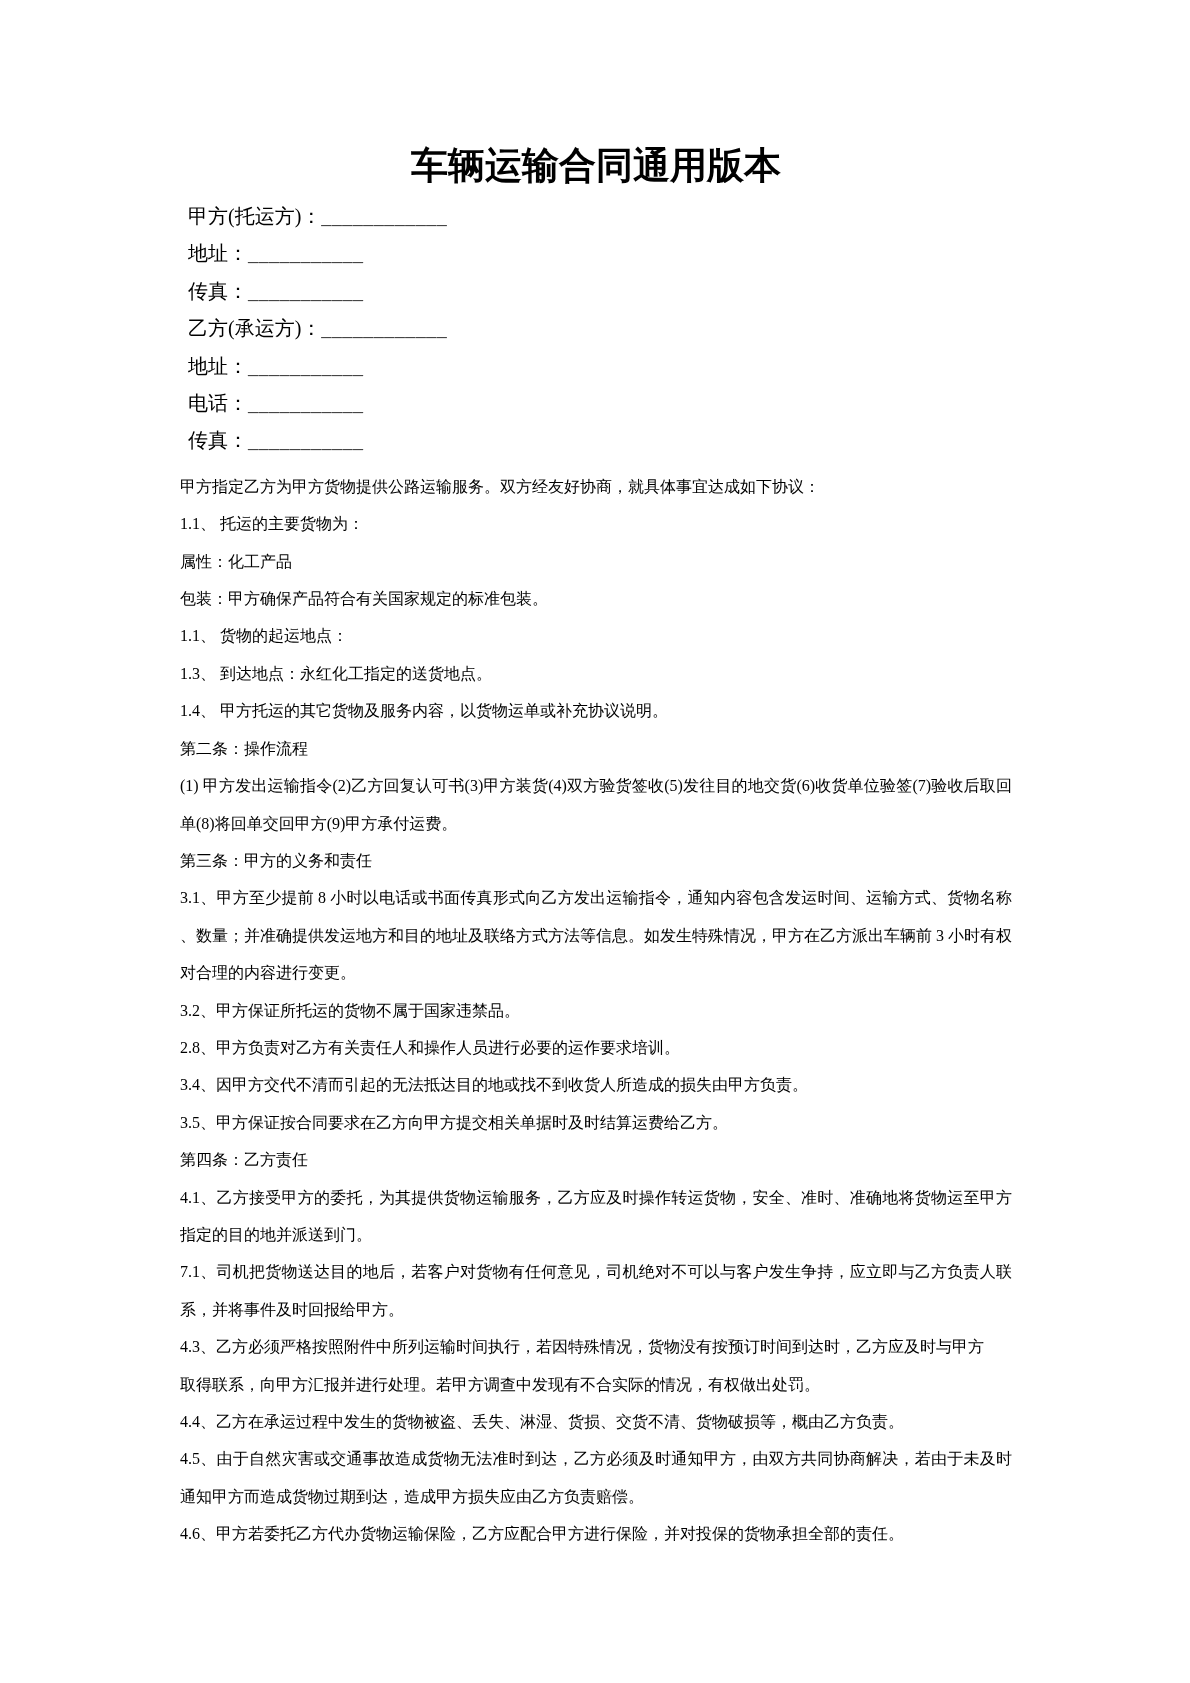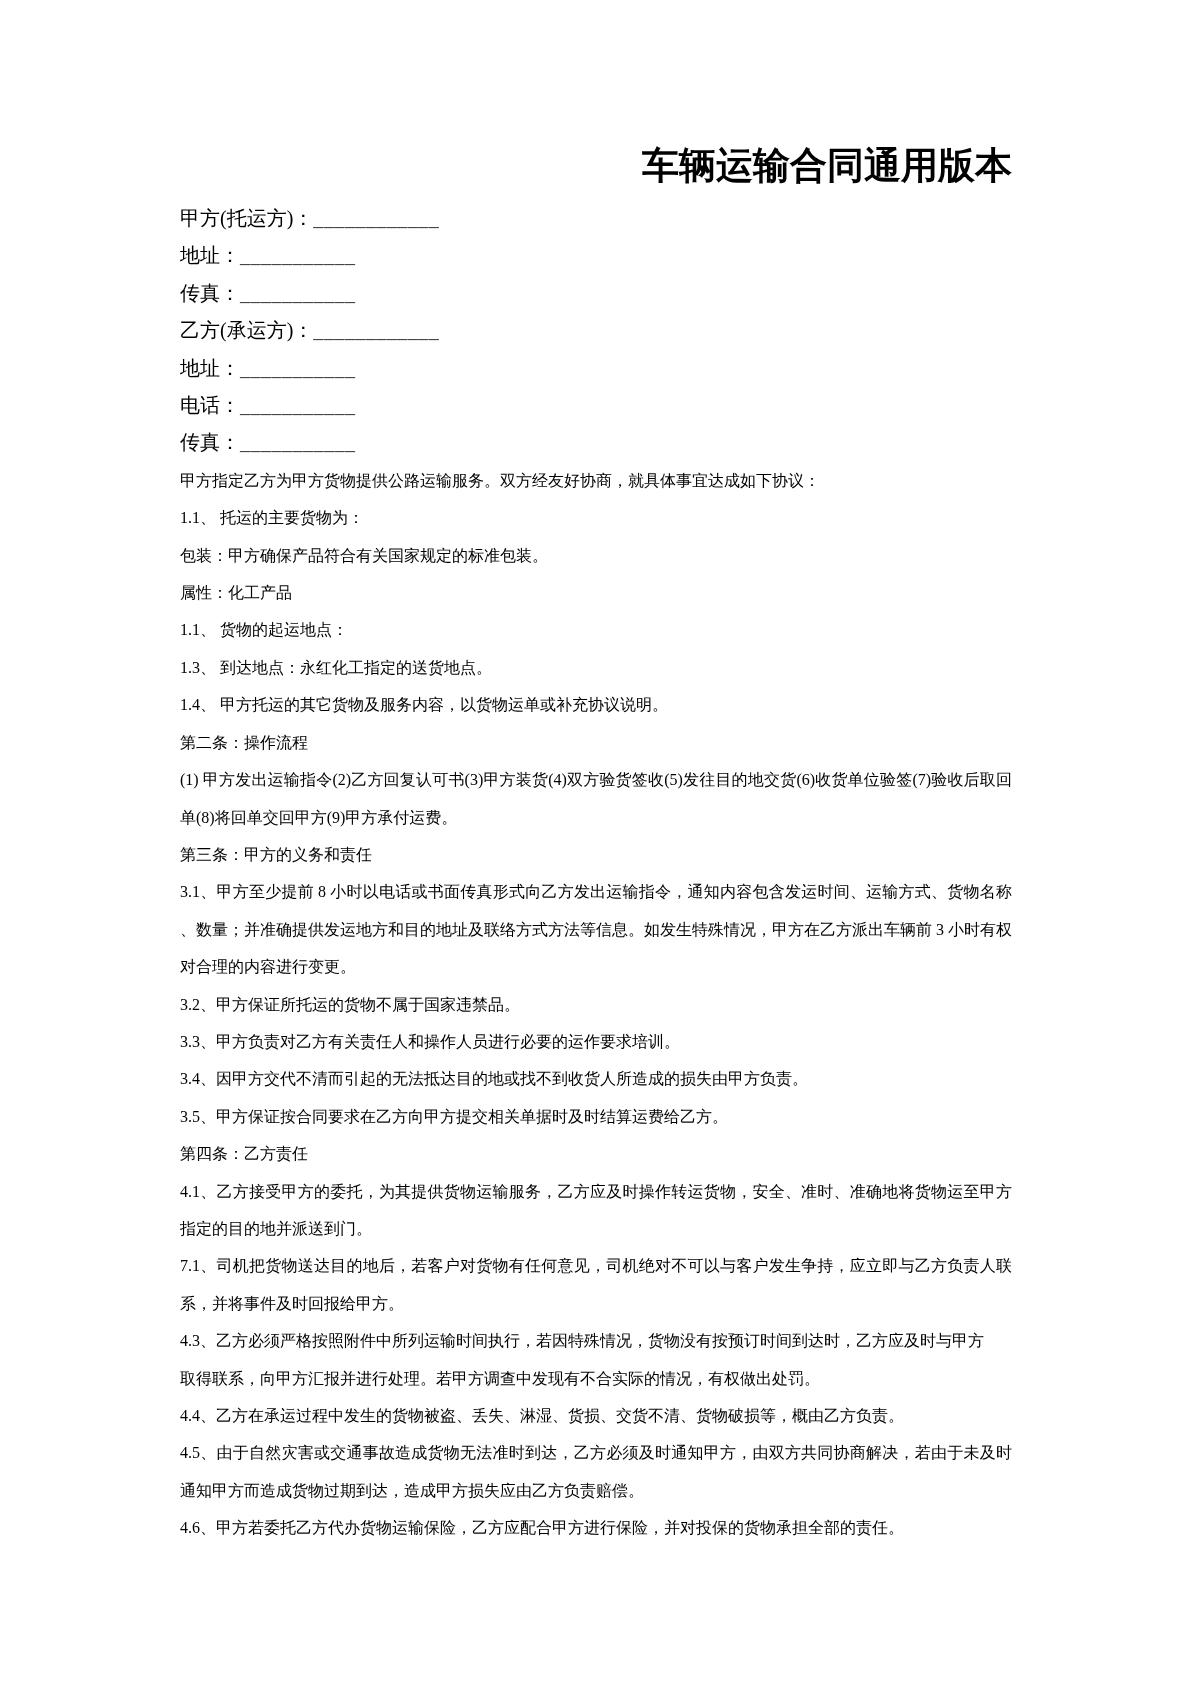--- a/index.html
+++ b/index.html
@@ -15,29 +15,29 @@
     color: #000000;
   }
   .page {
     box-sizing: border-box;
     width: 1190px;
     height: 1683px;
     padding: 142px 178px 0 180px;
     background: #ffffff;
   }
   .doc-title {
-    margin: 0 0 10px 0;
+    margin: 0 0 2px 0;
     font-size: 37px;
     line-height: 48px;
     font-weight: bold;
-    text-align: right;
+    text-align: center;
     white-space: nowrap;
   }
   .party-fields {
-    margin: 0;
+    margin: 8px;
   }
   .field-line {
     font-size: 20px;
     line-height: 37.4px;
     white-space: nowrap;
   }
   .field-blank {
     color: #3a3a3a;
     letter-spacing: 0.5px;
   }
@@ -66,31 +66,31 @@
       <div class="field-line"><span>传真：</span><span class="field-blank">___________</span></div>
       <div class="field-line"><span>乙方(承运方)：</span><span class="field-blank">____________</span></div>
       <div class="field-line"><span>地址：</span><span class="field-blank">___________</span></div>
       <div class="field-line"><span>电话：</span><span class="field-blank">___________</span></div>
       <div class="field-line"><span>传真：</span><span class="field-blank">___________</span></div>
     </section>
 
   <section class="clauses" id="clauses">
       <p class="clause-para">甲方指定乙方为甲方货物提供公路运输服务。双方经友好协商，就具体事宜达成如下协议：</p>
       <p class="clause-para">1.1、 托运的主要货物为：</p>
+      <p class="clause-para">属性：化工产品</p>
       <p class="clause-para">包装：甲方确保产品符合有关国家规定的标准包装。</p>
-      <p class="clause-para">属性：化工产品</p>
       <p class="clause-para">1.1、 货物的起运地点：</p>
       <p class="clause-para">1.3、 到达地点：永红化工指定的送货地点。</p>
       <p class="clause-para">1.4、 甲方托运的其它货物及服务内容，以货物运单或补充协议说明。</p>
       <p class="clause-para">第二条：操作流程</p>
       <p class="clause-para">(1) 甲方发出运输指令(2)乙方回复认可书(3)甲方装货(4)双方验货签收(5)发往目的地交货(6)收货单位验签(7)验收后取回单(8)将回单交回甲方(9)甲方承付运费。</p>
       <p class="clause-para">第三条：甲方的义务和责任</p>
       <p class="clause-para">3.1、甲方至少提前 8 小时以电话或书面传真形式向乙方发出运输指令，通知内容包含发运时间、运输方式、货物名称、数量；并准确提供发运地方和目的地址及联络方式方法等信息。如发生特殊情况，甲方在乙方派出车辆前 3 小时有权对合理的内容进行变更。</p>
       <p class="clause-para">3.2、甲方保证所托运的货物不属于国家违禁品。</p>
-      <p class="clause-para">3.3、甲方负责对乙方有关责任人和操作人员进行必要的运作要求培训。</p>
+      <p class="clause-para">2.8、甲方负责对乙方有关责任人和操作人员进行必要的运作要求培训。</p>
       <p class="clause-para">3.4、因甲方交代不清而引起的无法抵达目的地或找不到收货人所造成的损失由甲方负责。</p>
       <p class="clause-para">3.5、甲方保证按合同要求在乙方向甲方提交相关单据时及时结算运费给乙方。</p>
       <p class="clause-para">第四条：乙方责任</p>
       <p class="clause-para">4.1、乙方接受甲方的委托，为其提供货物运输服务，乙方应及时操作转运货物，安全、准时、准确地将货物运至甲方指定的目的地并派送到门。</p>
       <p class="clause-para">7.1、司机把货物送达目的地后，若客户对货物有任何意见，司机绝对不可以与客户发生争持，应立即与乙方负责人联系，并将事件及时回报给甲方。</p>
       <p class="clause-para">4.3、乙方必须严格按照附件中所列运输时间执行，若因特殊情况，货物没有按预订时间到达时，乙方应及时与甲方</p>
       <p class="clause-para">取得联系，向甲方汇报并进行处理。若甲方调查中发现有不合实际的情况，有权做出处罚。</p>
       <p class="clause-para">4.4、乙方在承运过程中发生的货物被盗、丢失、淋湿、货损、交货不清、货物破损等，概由乙方负责。</p>
       <p class="clause-para">4.5、由于自然灾害或交通事故造成货物无法准时到达，乙方必须及时通知甲方，由双方共同协商解决，若由于未及时通知甲方而造成货物过期到达，造成甲方损失应由乙方负责赔偿。</p>
       <p class="clause-para">4.6、甲方若委托乙方代办货物运输保险，乙方应配合甲方进行保险，并对投保的货物承担全部的责任。</p>

